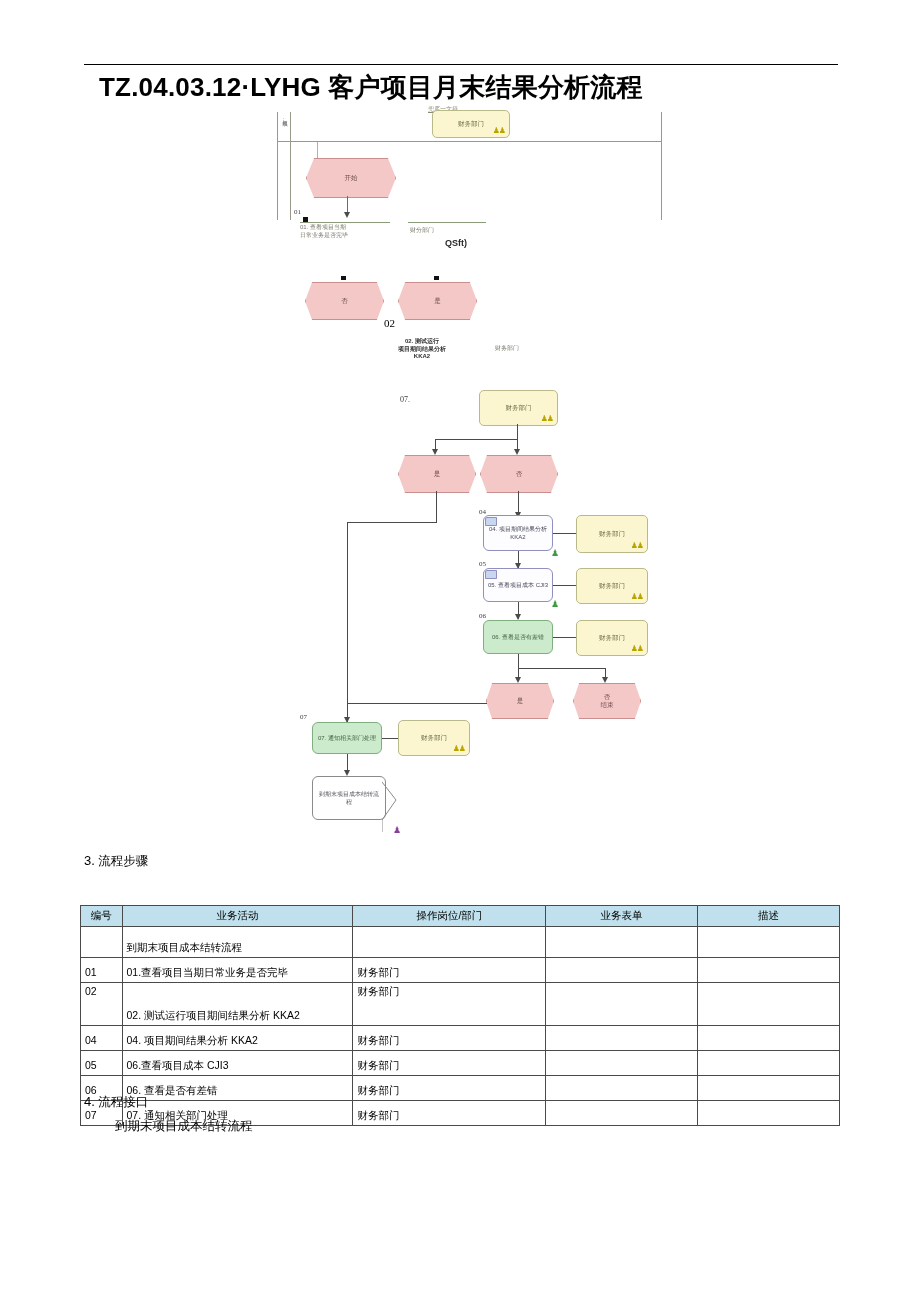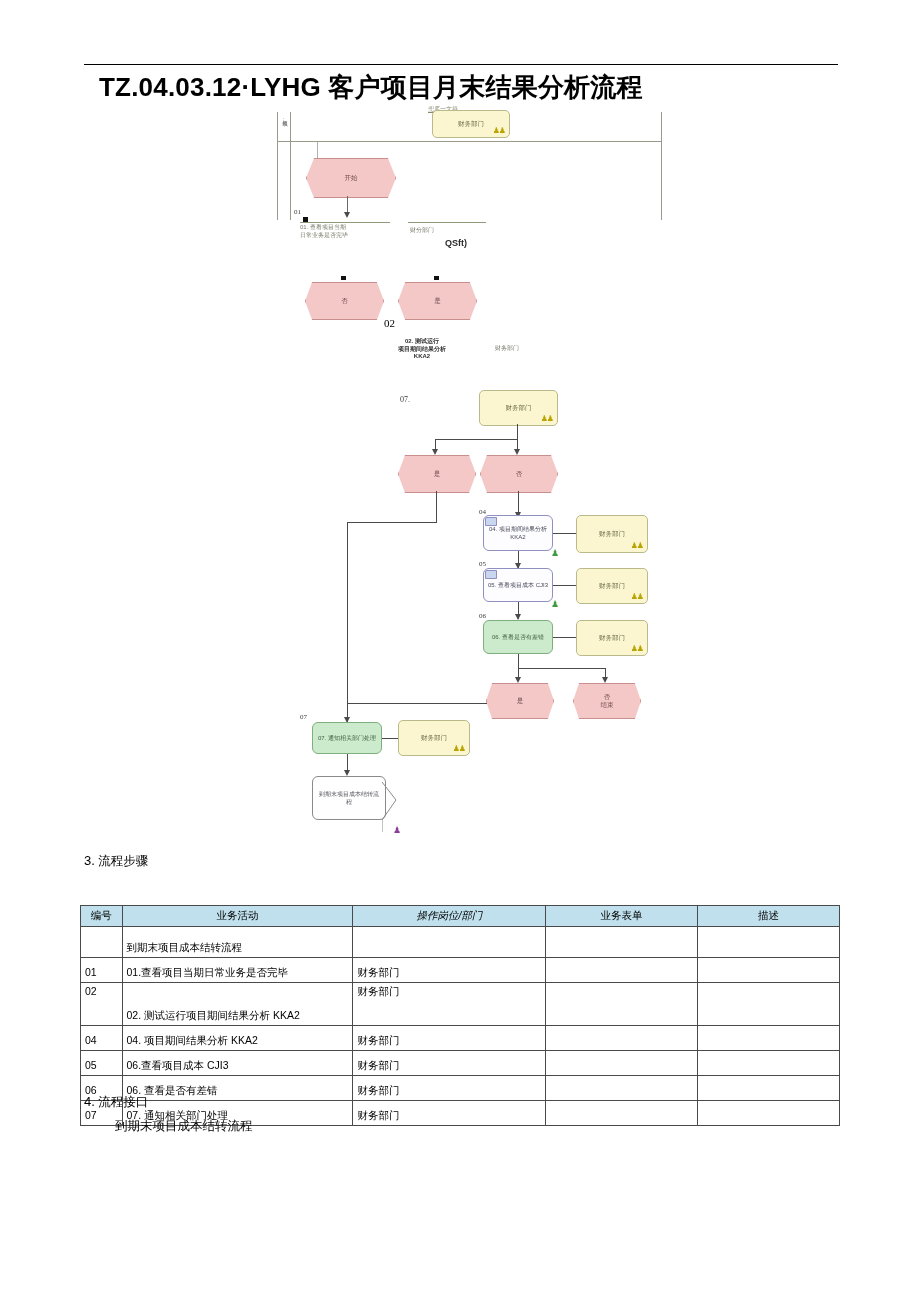--- a/index.html
+++ b/index.html
@@ -387,21 +387,21 @@
 <div class="section-head" style="left:84px; top:853px;">
   <span class="num">3.</span>
   <span>流程步骤</span>
 </div>
 
 <table id="steps-table">
   <thead>
     <tr>
       <th style="width:34px;">编号</th>
       <th style="width:236px;">业务活动</th>
-      <th style="width:196px;font-style:italic;">操作岗位/部门</th>
+      <th style="width:196px;">操作岗位/部门</th>
       <th style="width:152px;">业务表单</th>
       <th style="width:142px;">描述</th>
     </tr>
   </thead>
   <tbody>
     <tr class="r-title">
       <td class="c-no"></td>
       <td class="c-act">到期末项目成本结转流程</td>
       <td class="c-dept"></td>
       <td class="c-form"></td>

